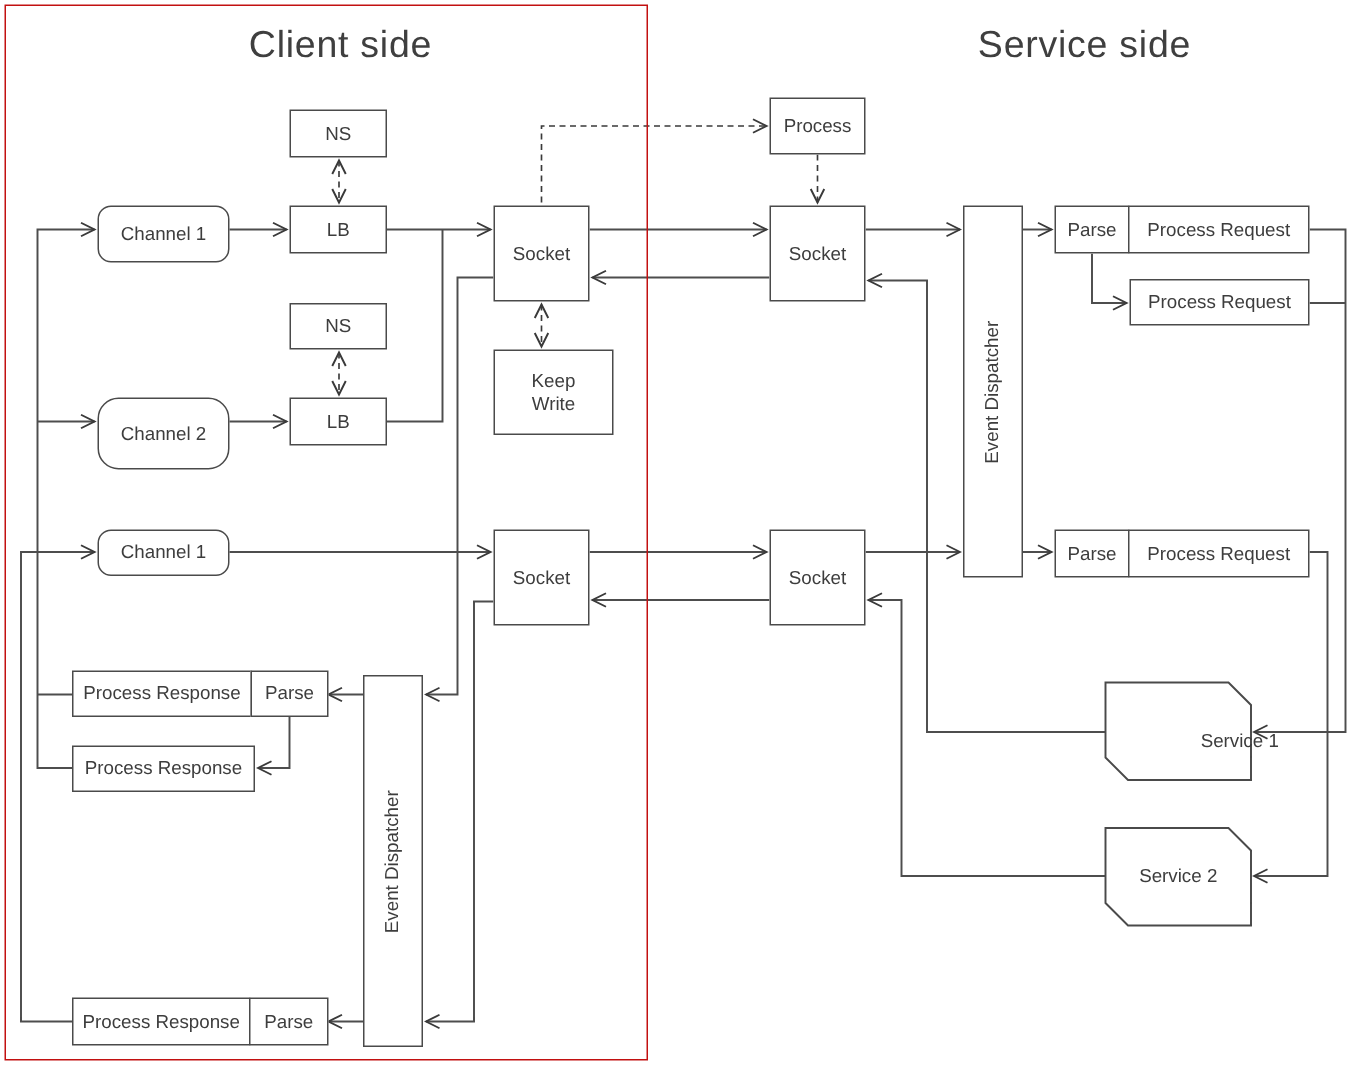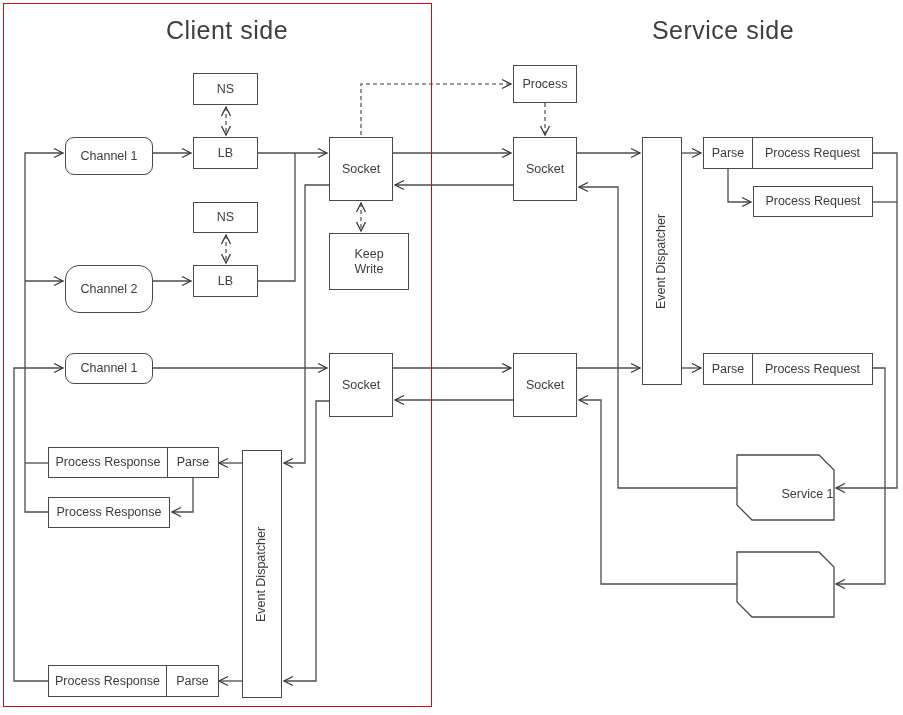--- a/index.html
+++ b/index.html
@@ -126,15 +126,16 @@
   <div class="node vtext" style="left:642px; top:137px; width:40px; height:248px;">
     <span>Event Dispatcher</span>
   </div>
 
   <div class="node" style="left:703px; top:137px; width:50px;  height:32px;">Parse</div>
   <div class="node" style="left:752px; top:137px; width:121px; height:32px;">Process Request</div>
   <div class="node" style="left:753px; top:186px; width:120px; height:31px;">Process Request</div>
   <div class="node" style="left:703px; top:353px; width:50px;  height:32px;">Parse</div>
   <div class="node" style="left:752px; top:353px; width:121px; height:32px;">Process Request</div>
 
-  <div class="node label-only" style="left:759px; top:455px; width:97px; height:79px;text-align:right;">Service 1</div>
+  <div class="node label-only" style="left:778px; top:455px; width:97px; height:79px;text-align:right;">Service 1</div>
+  <div class="node label-only" style="left:737px; top:552px; width:97px; height:65px;">Service 2</div>
 
 </div>
 
 </body></html>

